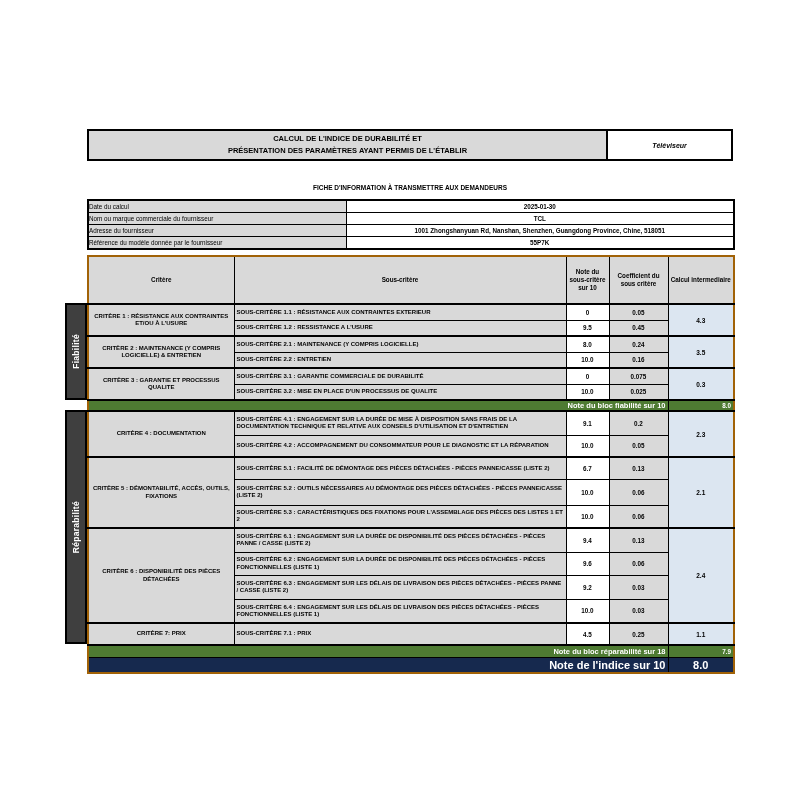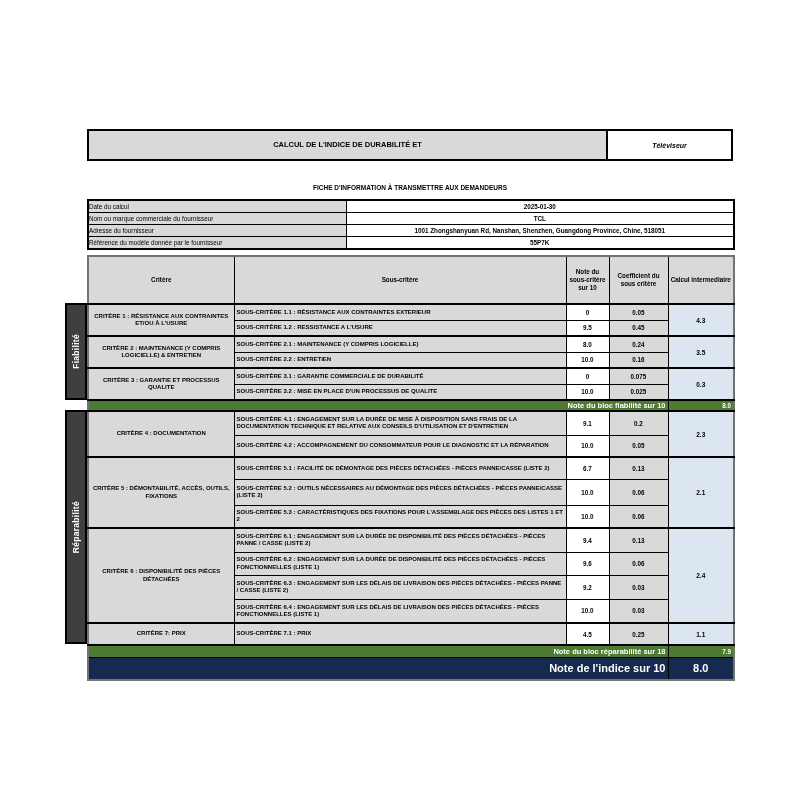--- a/index.html
+++ b/index.html
@@ -20,21 +20,21 @@
 
   
   .info-table { position:absolute; left:87px; top:199px; width:646px;
                 border-collapse:collapse; table-layout:fixed; border:2px solid #000; }
   .info-table td { border:1px solid #000; height:11px; padding:0; font-size:6.3px; vertical-align:middle; }
   .info-label { background:#d9d9d9; padding-left:3px; }
   .info-value { text-align:center; font-weight:bold; background:#fff; }
 
   
   .main-table { position:absolute; left:87px; top:255px; width:646px;
-                border-collapse:collapse; table-layout:fixed; border:2px solid #737373; }
+                border-collapse:collapse; table-layout:fixed; border:2px solid #a16207; }
   .main-table td { border:1px solid #000; padding:0 2px; vertical-align:middle; box-sizing:border-box; }
   .main-table tr.gt td { border-top:2px solid #000; }
   .hdr td { background:#d9d9d9; font-weight:bold; font-size:6.3px; text-align:center;
             border-bottom:2px solid #000; line-height:1.3; }
   .crit { background:#d9d9d9; font-weight:bold; font-size:6px; text-align:center; line-height:1.25; }
   .sc   { background:#d9d9d9; font-weight:bold; font-size:6px; line-height:1.2; text-align:left; }
   .note { background:#ffffff; font-weight:bold; font-size:6.3px; text-align:center; }
   .coef { background:#d9d9d9; font-weight:bold; font-size:6.3px; text-align:center; }
   .calc { background:#dce6f1; font-weight:bold; font-size:6.5px; text-align:center; }
   .green-label { background:#4e7b32; color:#fff; font-weight:bold; font-size:7.5px;
@@ -56,20 +56,21 @@
            font-weight:bold; font-size:8.5px; letter-spacing:0.3px; white-space:nowrap; }
 </style>
 </head>
 <body>
 
 <div class="sheet">
 
   <div class="title-row">
     <div class="title-main">
       <div>CALCUL DE L'INDICE DE DURABILITÉ ET</div>
+      <div>PRÉSENTATION DES PARAMÈTRES AYANT PERMIS DE L'ÉTABLIR</div>
     </div>
     <div class="title-prod">Téléviseur</div>
   </div>
 
   <div class="subtitle">FICHE D'INFORMATION À TRANSMETTRE AUX DEMANDEURS</div>
 
   <table class="info-table">
     <colgroup>
         <col style="width:258px">
         <col style="width:388px">
@@ -223,20 +224,20 @@
       <td class="note">4.5</td>
       <td class="coef">0.25</td>
       <td class="calc">1.1</td>
     </tr>
 
     <tr class="gt" style="height:12px">
       <td class="green-label" colspan="4">Note du bloc réparabilité sur 18</td>
       <td class="green-val">7.9</td>
     </tr>
 
-    <tr style="height:23px">
+    <tr style="height:16px">
       <td class="navy-label" colspan="4">Note de l'indice sur 10</td>
       <td class="navy-val">8.0</td>
     </tr>
   </tbody>
     </table>
 
 </div>
 
 </body></html>

